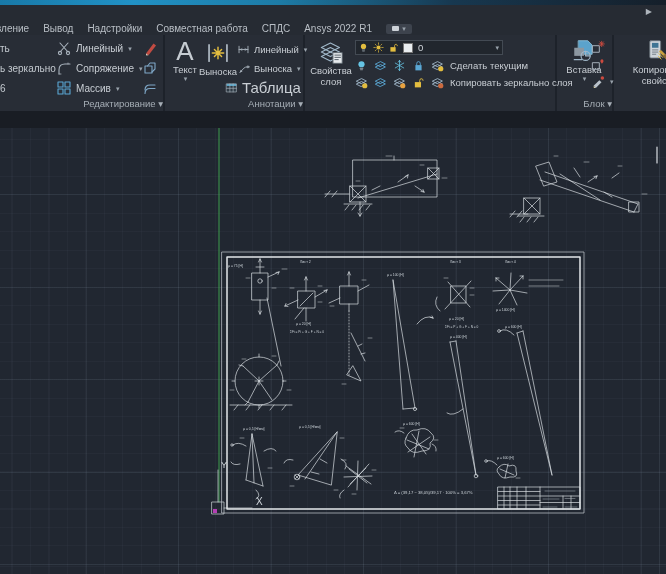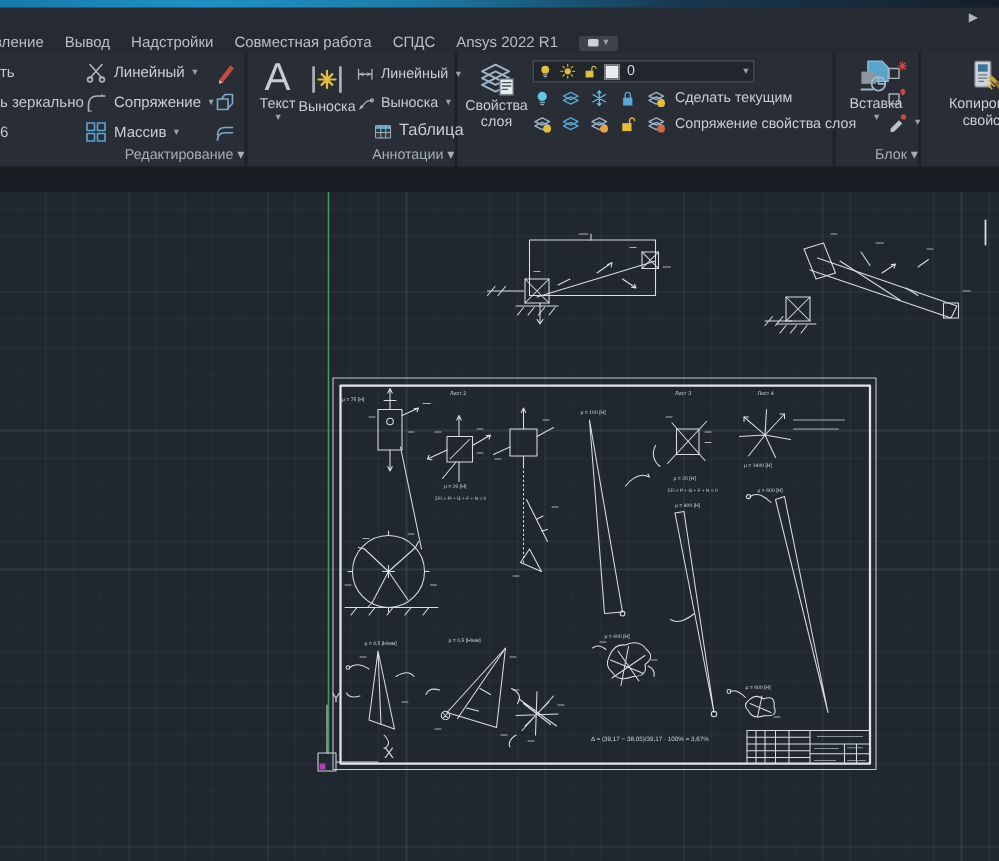--- a/index.html
+++ b/index.html
@@ -184,21 +184,21 @@
         <span class="icon">
             <svg width="13" height="13" viewBox="0 0 16 16" fill="none" stroke="#a9b3bd" stroke-width="1.1" stroke-linecap="round" stroke-linejoin="round">
               <path d="M3.5 13 L8.5 7.5 Q10 6 13 6"></path>
               <path d="M3.5 13 l1 -3.4 l2.3 2.2 z" fill="#a9b3bd" stroke="none"></path>
               <circle cx="13.5" cy="6" r="1.2"></circle>
             </svg>
           </span>
         <span>Выноска</span>
         <span class="caret">▾</span>
       </div>
-      <div class="btnrow" style="left:84px;top:44px;font-size:11px">
+      <div class="btnrow" style="left:60px;top:44px;font-size:15px">
         <span class="icon">
             <svg width="13" height="13" viewBox="0 0 16 16" fill="none" stroke="#a9b3bd" stroke-width="1.1" stroke-linecap="round" stroke-linejoin="round">
               <rect x="2" y="3.5" width="12" height="10" fill="#2e3a44" stroke="none"></rect>
               <rect x="2" y="3.5" width="12" height="2.6" fill="#57a8cc" stroke="none"></rect>
               <g stroke-width=".8">
                 <rect x="2" y="3.5" width="12" height="10"></rect>
                 <path d="M2 9 H14 M6 3.5 V13.5 M10 3.5 V13.5"></path>
               </g>
             </svg>
           </span>
@@ -324,21 +324,21 @@
           </span>
         <span class="mini">
             <svg width="13" height="13" viewBox="0 0 16 16" fill="none" stroke="#a9b3bd" stroke-width="1.1" stroke-linecap="round" stroke-linejoin="round">
               <g stroke="#9fb6c8">
                 <path d="M2 6.2 L8 3.2 L14 6.2 L8 9.2 Z"></path>
                 <path d="M2 9.8 L8 6.8 L14 9.8 L8 12.8 Z"></path>
               </g>
               <circle cx="12" cy="12" r="3.2" fill="#cc6a3f" stroke="none"></circle>
             </svg>
           </span>
-        <span>Сопряжение свойства слоя</span>
+        <span>Копировать зеркально слоя</span>
       </div>
     </div>
 
     <div class="panel p4">
       <div class="vbtn" style="left:12px;top:3px;width:30px">
         <span class="icon">
             <svg width="26" height="26" viewBox="0 0 24 24" fill="none" stroke="#a9b3bd" stroke-width="1.1" stroke-linecap="round" stroke-linejoin="round">
               <path d="M7 2.5 H15.5 L19.5 6.5 V15 H7 Z" fill="#5ba3cc" stroke="#8cc3dd" stroke-width=".8"></path>
               <rect x="3" y="9" width="9" height="7.5" fill="#8c97a1" stroke="none"></rect>
               <circle cx="13.5" cy="16.5" r="4.2" stroke="#9fb6c8"></circle>

